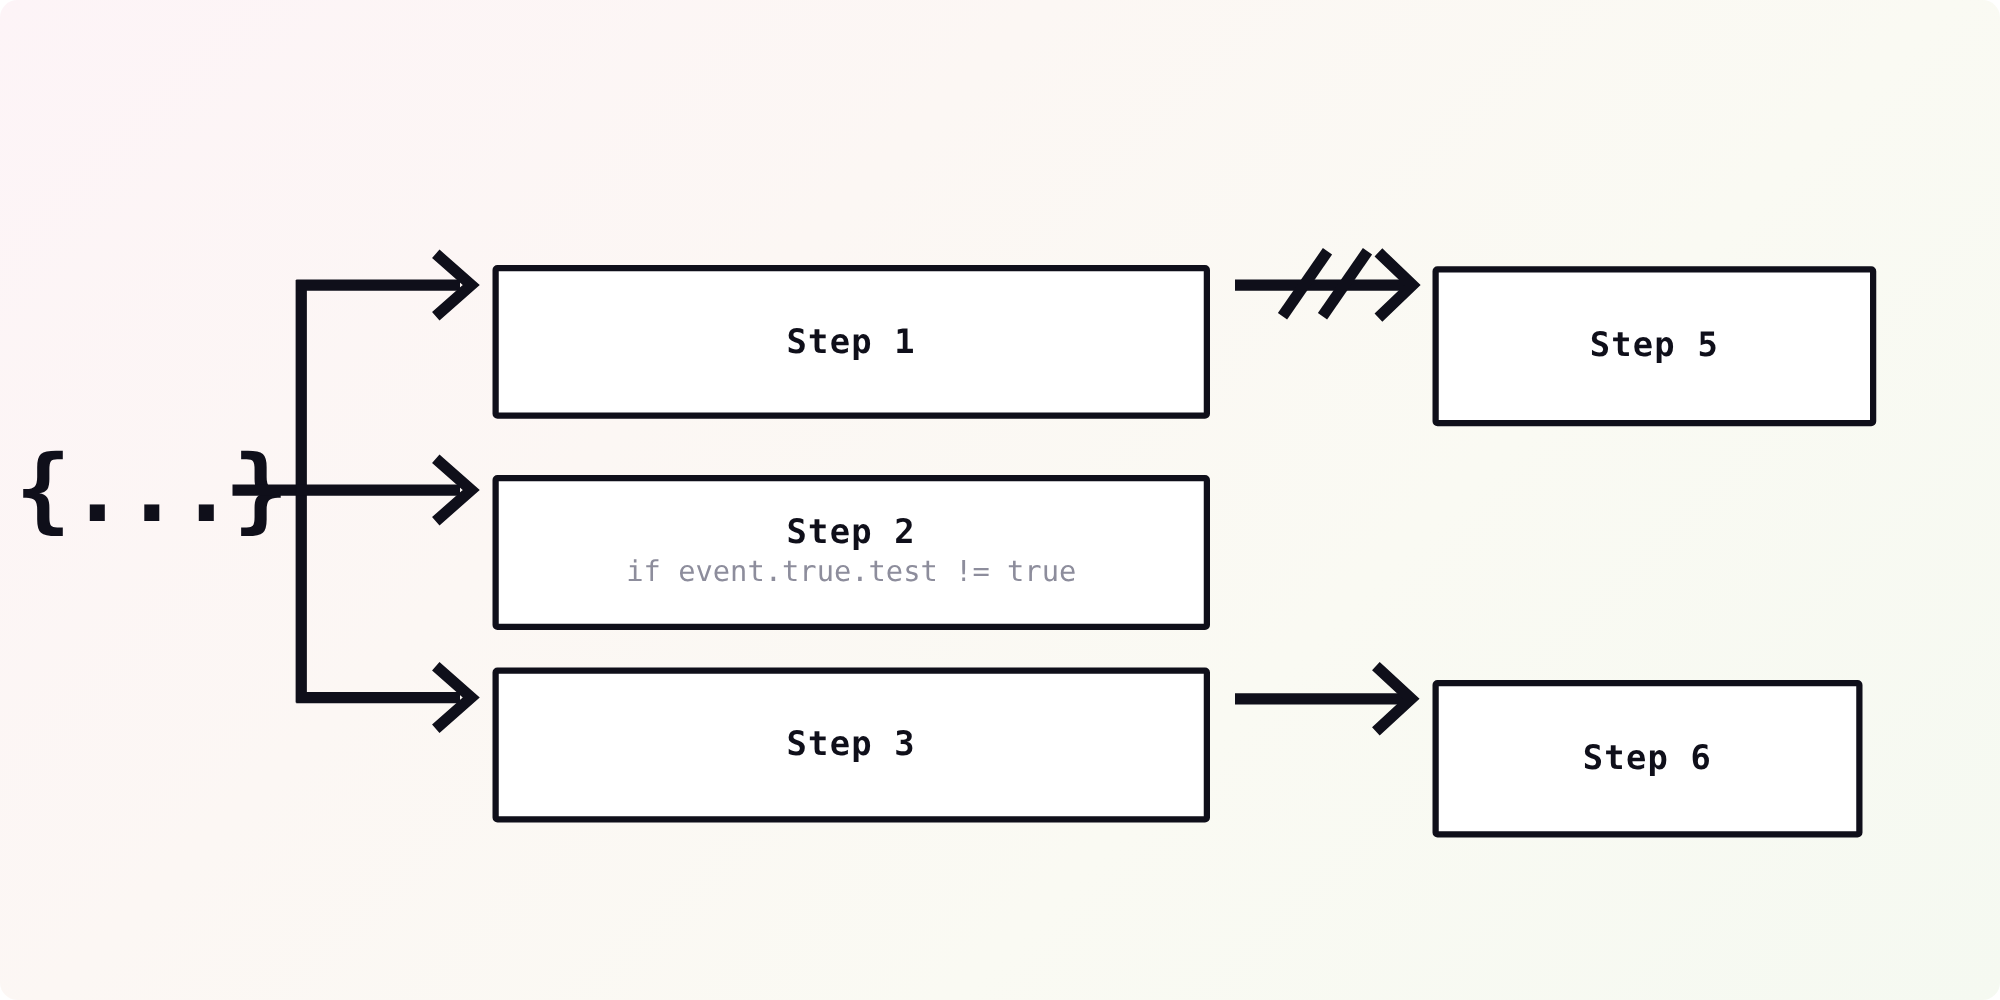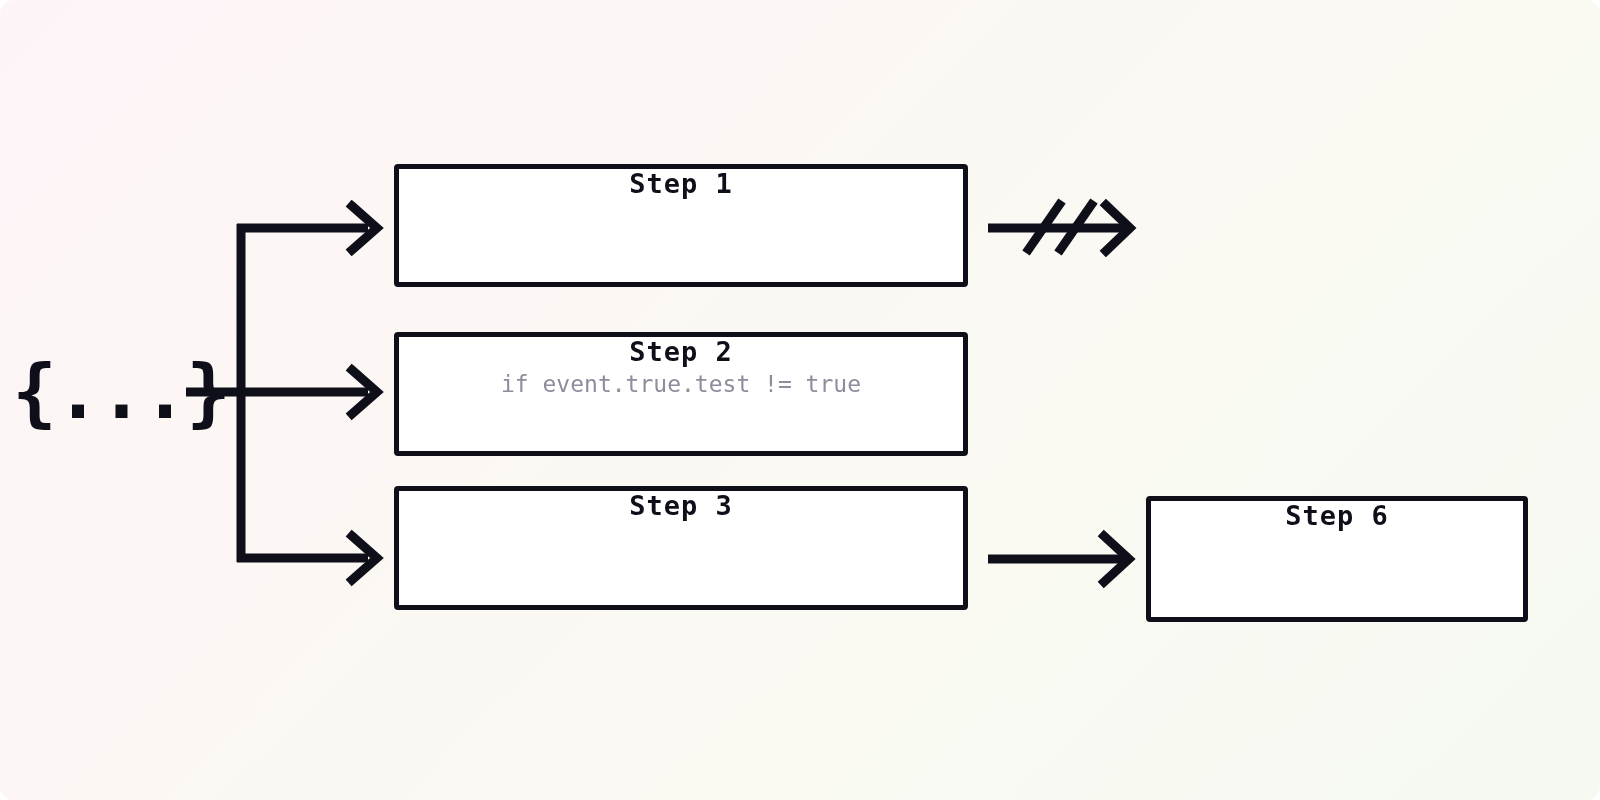--- a/index.html
+++ b/index.html
@@ -45,20 +45,22 @@
   
   .step-box {
     position: absolute;
     box-sizing: border-box;
     background: #ffffff;
     border: 5px solid #0f0f1a;
     border-radius: 4px;
     display: flex;
     flex-direction: column;
     align-items: center;
+    justify-content: center;
+    margin-top: 48px;
   }
   .step-title {
     font-family: "DejaVu Sans Mono", monospace;
     font-size: 27px;
     font-weight: 700;
     color: #0f0f1a;
     letter-spacing: 1px;
     line-height: 1.1;
     white-space: nowrap;
   }
@@ -71,21 +73,21 @@
     line-height: 1.25;
     margin-top: 3px;
     white-space: nowrap;
   }
 
   
   #box-step1 { left: 394px; top: 164px; width: 574px; height: 123px; }
   #box-step2 { left: 394px; top: 332px; width: 574px; height: 124px; }
   #box-step3 { left: 394px; top: 486px; width: 574px; height: 124px; }
   #box-step5 { left: 1146px; top: 165px; width: 355px; height: 128px; }
-  #box-step6 { left: 1146px; top: 496px; width: 382px; height: 126px; }
+  #box-step6 { left: 1146px; top: 496px; width: 344px; height: 126px; }
 
   
   #connectors {
     position: absolute;
     left: 0;
     top: 0;
     width: 1600px;
     height: 800px;
     pointer-events: none;
   }
@@ -147,18 +149,21 @@
 
   <div class="step-box" id="box-step2">
     <div class="step-title">Step 2</div>
     <div class="step-subtitle">if event.true.test != true</div>
   </div>
 
   <div class="step-box" id="box-step3">
     <div class="step-title">Step 3</div>
   </div>
 
+  <div class="step-box" id="box-step5">
+    <div class="step-title">Step 5</div>
+  </div>
 
   <div class="step-box" id="box-step6">
     <div class="step-title">Step 6</div>
   </div>
 
 </div>
 
 </body></html>

